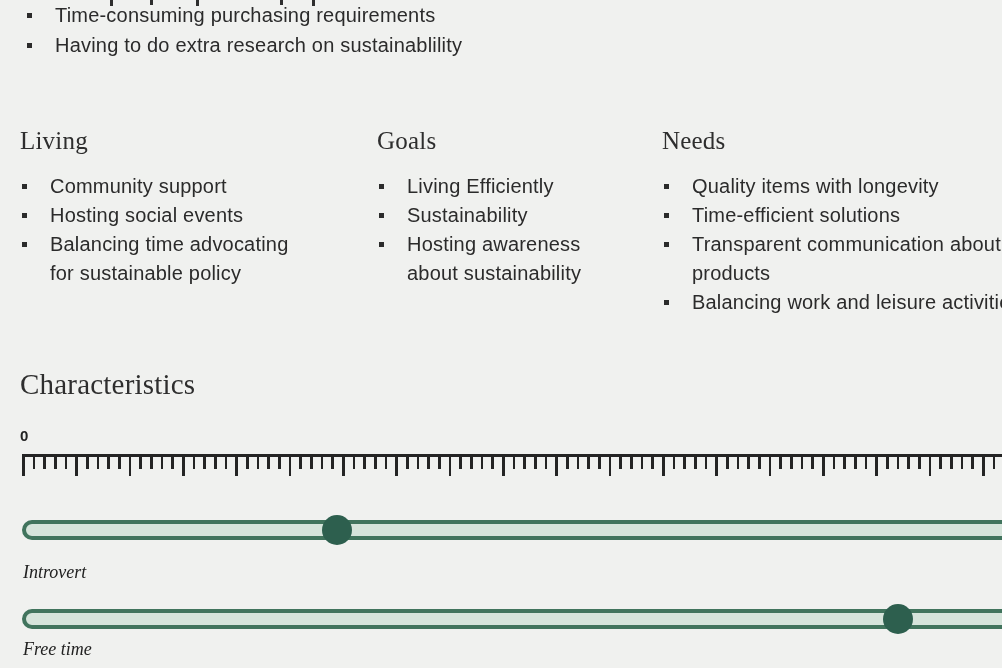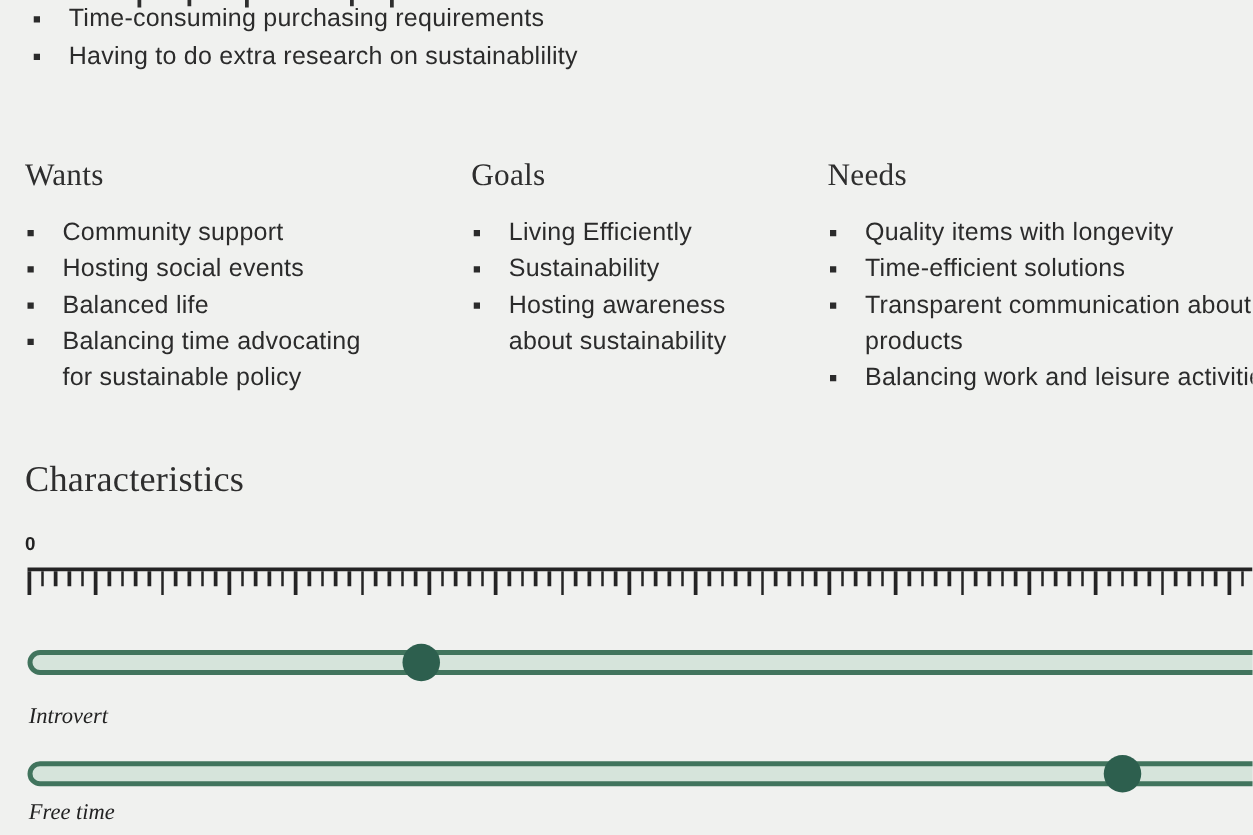--- a/index.html
+++ b/index.html
@@ -74,25 +74,24 @@
   <span class="desc-mark" style="left:280px;"></span>
   <span class="desc-mark" style="left:312px;height:6px;"></span>
 </div>
 
 <ul id="top-list" class="blist abs">
     <li>Time-consuming purchasing requirements</li>
     <li>Having to do extra research on sustainablility</li>
   </ul>
 
 <div class="col" id="col-wants">
-  <h2>Wants</h2>
+  <h2>Living</h2>
   <ul class="blist">
       <li>Community support</li>
       <li>Hosting social events</li>
-      <li>Balanced life</li>
       <li>Balancing time advocating for sustainable policy</li>
     </ul>
 </div>
 
 <div class="col" id="col-goals">
   <h2>Goals</h2>
   <ul class="blist">
       <li>Living Efficiently</li>
       <li>Sustainability</li>
       <li>Hosting awareness about sustainability</li>

